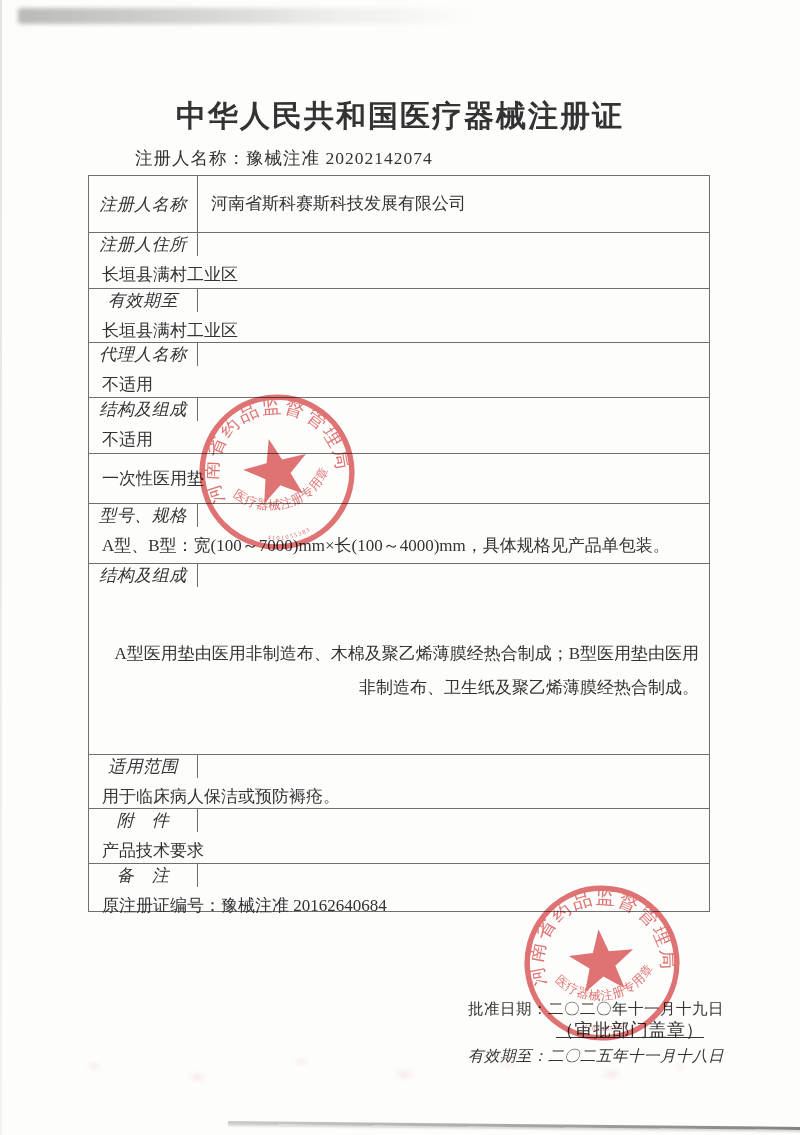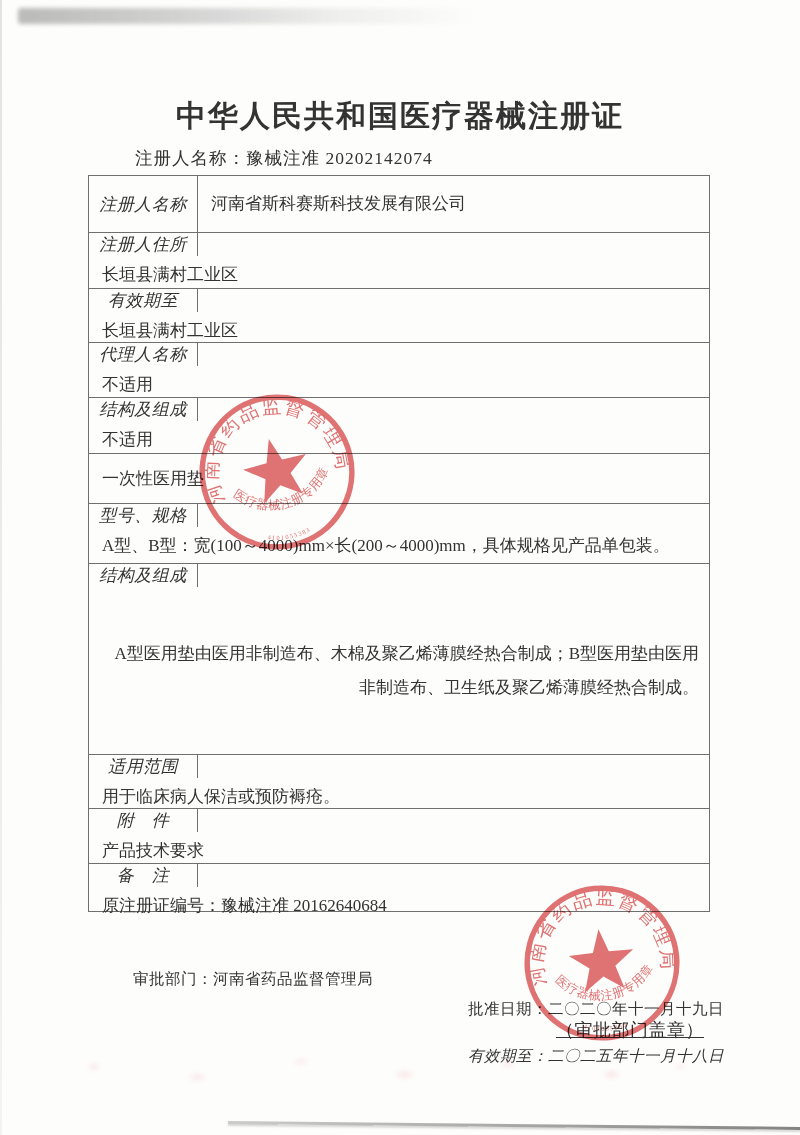--- a/index.html
+++ b/index.html
@@ -107,41 +107,40 @@
     </div>
     <div class="trow">
       <div class="cell lab">结构及组成</div>
       <div class="cell val">不适用</div>
     </div>
     <div class="trow">
       <div class="cell val">一次性医用垫</div>
     </div>
     <div class="trow">
       <div class="cell lab">型号、规格</div>
-      <div class="cell val">A型、B型：宽(100～4000)mm×长(200～4000)mm，具体规格见产品单包装。</div>
+      <div class="cell val">A型、B型：宽(100～7000)mm×长(100～4000)mm，具体规格见产品单包装。</div>
     </div>
     <div class="trow">
       <div class="cell lab">结构及组成</div>
       <div class="cell val">A型医用垫由医用非制造布、木棉及聚乙烯薄膜经热合制成；B型医用垫由医用非制造布、卫生纸及聚乙烯薄膜经热合制成。</div>
     </div>
     <div class="trow">
       <div class="cell lab">适用范围</div>
       <div class="cell val">用于临床病人保洁或预防褥疮。</div>
     </div>
     <div class="trow">
       <div class="cell lab">附　件</div>
       <div class="cell val">产品技术要求</div>
     </div>
     <div class="trow">
       <div class="cell lab">备　注</div>
       <div class="cell val">原注册证编号：豫械注准 20162640684</div>
     </div>
   </div>
 
-  <div class="ft ft-dept"><span>审批部门：</span><span>河南省药品监督管理局</span></div>
 
   <div class="ft ft-date1"><span>批准日期：</span><span>二〇二〇年十一月十九日</span></div>
 
   <div class="ft ft-date2"><span>有效期至：</span><span>二〇二五年十一月十八日</span></div>
 
   <div class="ft ft-sealnote">（审批部门盖章）</div>
 
   <svg class="seal seal-a" width="170" height="170" viewBox="-100 -100 200 200">
     <circle class="seal-ring" cx="0" cy="0" r="88"></circle>
     <path class="seal-star" d="M0,-40 L-9.4,-12.94 L-38.04,-12.36 L-15.22,4.94 L-23.51,32.36 L0,16 L23.51,32.36 L15.22,4.94 L38.04,-12.36 L9.4,-12.94 Z"></path>

